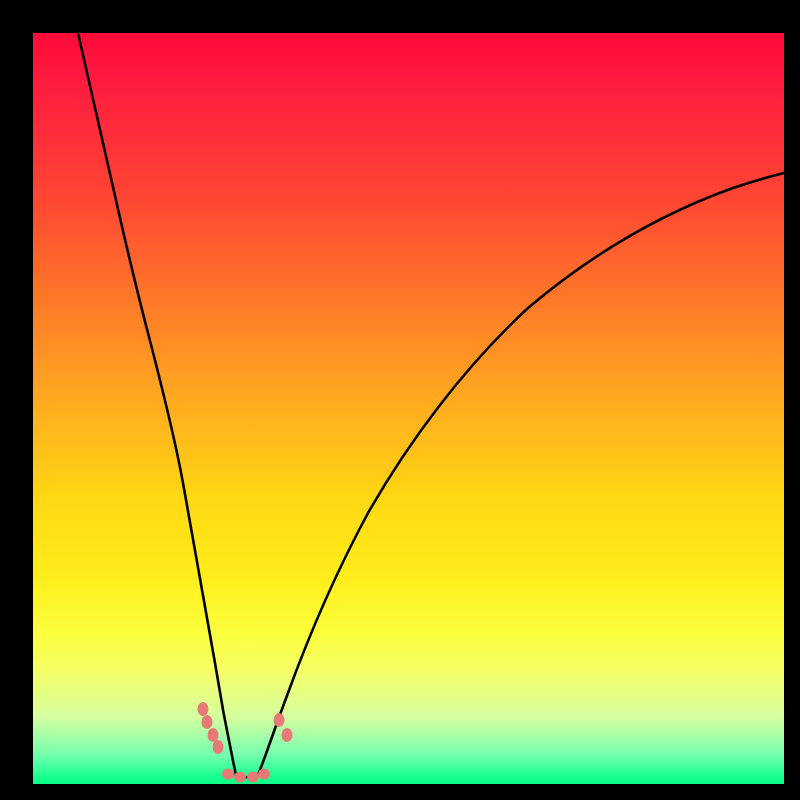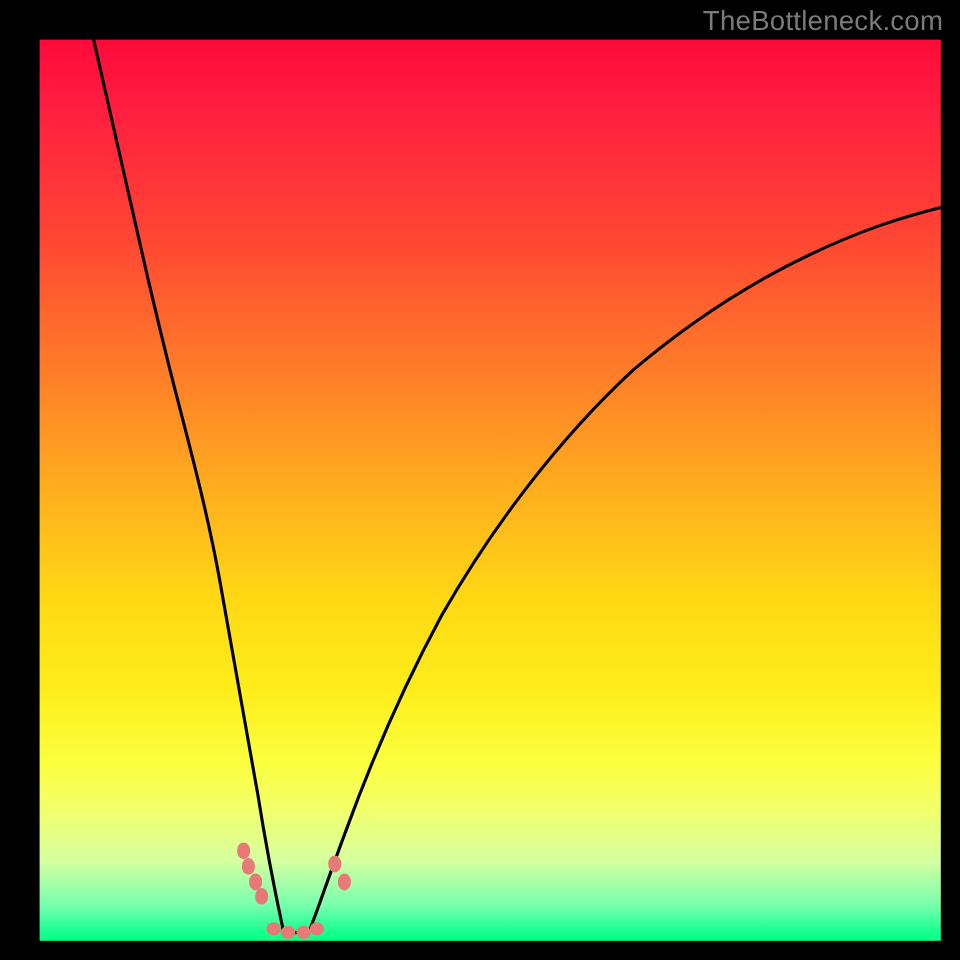--- a/index.html
+++ b/index.html
@@ -107,14 +107,13 @@
         <ellipse class="blob" cx="254" cy="702" rx="5.5" ry="7"></ellipse>
 
         <ellipse class="blob" cx="195" cy="741" rx="6" ry="5.5"></ellipse>
         <ellipse class="blob" cx="207" cy="744" rx="6" ry="5.5"></ellipse>
         <ellipse class="blob" cx="220" cy="744" rx="6" ry="5.5"></ellipse>
         <ellipse class="blob" cx="231" cy="741" rx="6" ry="5.5"></ellipse>
       </g>
     </svg>
 
   </div>
-  <div class="watermark">TheBottleneck.com</div>
 </div>
 
 </body></html>

